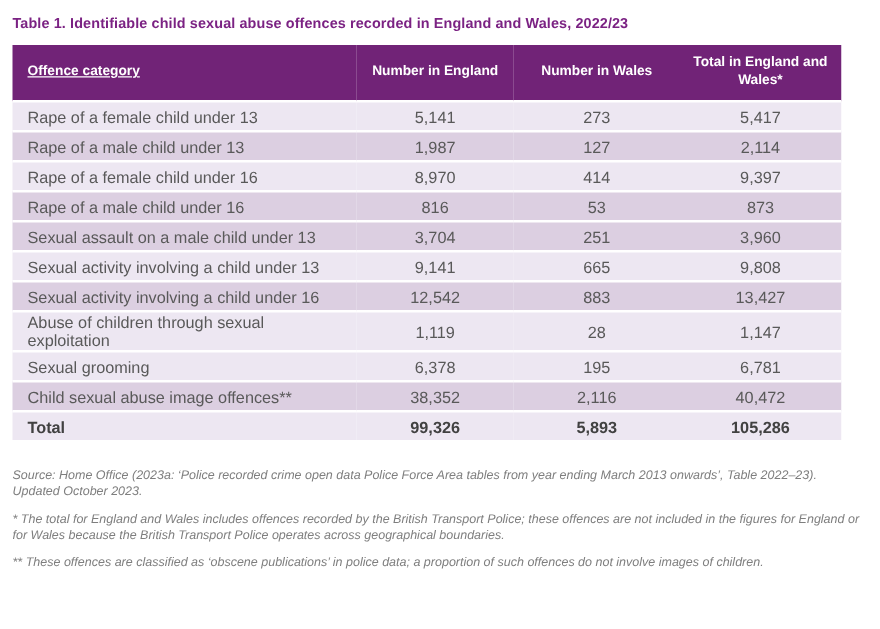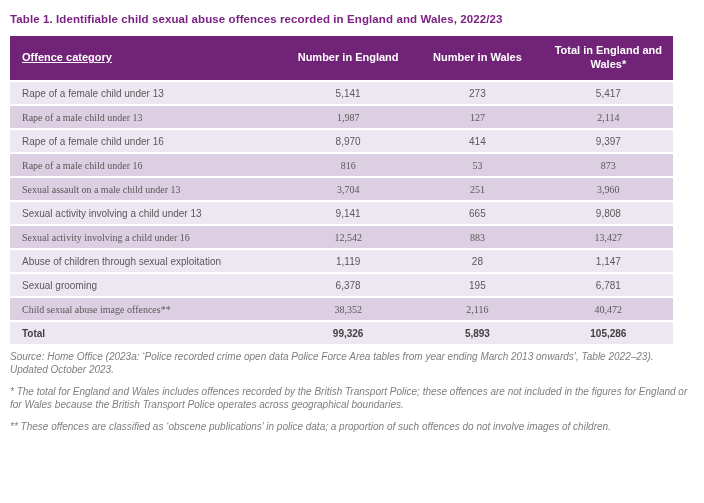--- a/index.html
+++ b/index.html
@@ -45,44 +45,44 @@
     padding: 2px 6px;
     border-bottom: 2px solid #ffffff;
     line-height: 1.25;
   }
   thead th.col-offence {
     text-align: left;
     padding-left: 12px;
     text-decoration: underline;
   }
   tbody td {
-    font-size: 10px;
+    font-size: 13px;
     color: #595959;
     height: 22px;
     vertical-align: middle;
     padding: 0 6px;
     border-bottom: 2px solid #ffffff;
   }
   tbody td.offence {
     text-align: left;
     padding-left: 12px;
   }
   tbody td.num {
     text-align: center;
     margin-top: 40px;
   }
   tbody tr.light td { background: var(--row-light, #ede7f2); }
-  tbody tr.dark  td { background: var(--row-dark, #dccfe1); font-family: Liberation Serif, serif; }
+  tbody tr.dark  td { background: var(--row-dark, #dccfe1); }
   tbody tr.total-row td {
     font-weight: bold;
     color: #414141;
     border-bottom: none;
   }
   .footnotes {
-    margin-top: 6px;
+    margin-top: 22px;
     width: 682px;
   }
   .footnotes p {
     font-style: italic;
     color: #7e7e7e;
     font-size: 10px;
     line-height: 1.3;
     margin: 0 0 9px 0;
   }
 </style>

